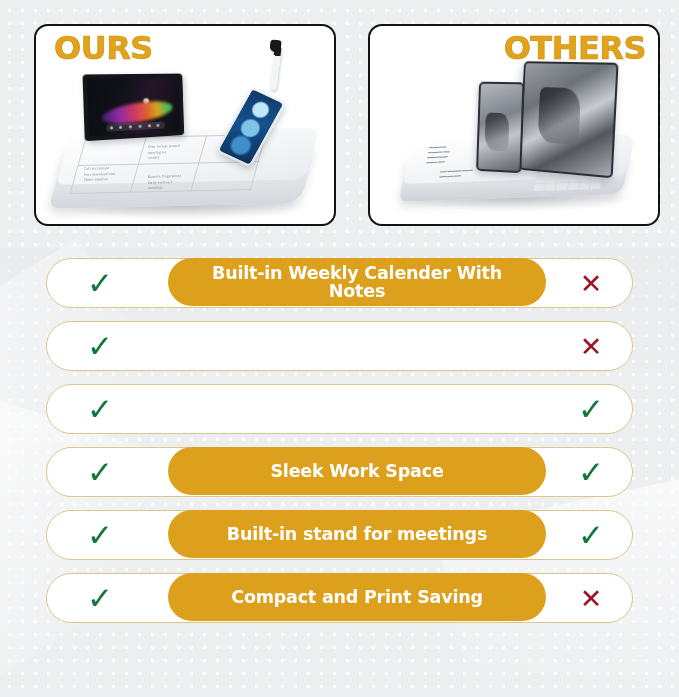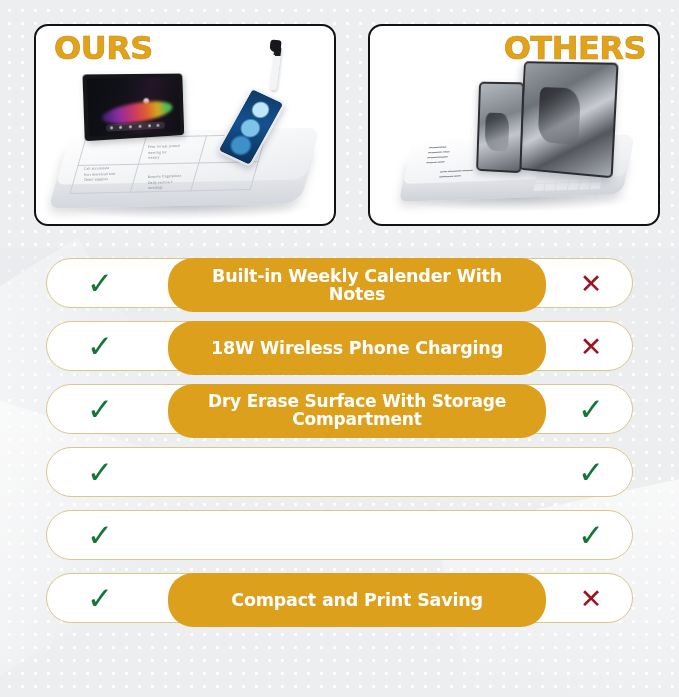--- a/index.html
+++ b/index.html
@@ -352,21 +352,21 @@
     background: #ffffff;
     border: 1px solid #d9c78c;
     border-radius: 25px;
     box-sizing: border-box;
   }
   .row-pill {
     position: absolute;
     left: 168px;
     width: 378px;
     top: 0;
-    height: 54px;
+    height: 48px;
     background: #dda01c;
     border-radius: 25px;
     display: flex;
     align-items: center;
     justify-content: center;
     box-sizing: border-box;
     padding: 0 14px;
   }
   .row-pill-label {
     font-family: "DejaVu Sans", sans-serif;
@@ -519,42 +519,41 @@
         <div class="row-track"></div>
         <div class="mark mark-left yes">✓</div>
         <div class="row-pill">
           <div class="row-pill-label">Built-in Weekly Calender With Notes</div>
         </div>
         <div class="mark mark-right no">✕</div>
       </div>
       <div class="row">
         <div class="row-track"></div>
         <div class="mark mark-left yes">✓</div>
-        <div class="row-pill">
-          <div class="row-pill-label">18W Wireless Phone Charging</div>
-        </div>
         <div class="mark mark-right no">✕</div>
-      </div>
-      <div class="row">
-        <div class="row-track"></div>
-        <div class="mark mark-left yes">✓</div>
-        <div class="row-pill two-line">
-          <div class="row-pill-label">Dry Erase Surface With Storage
-Compartment</div>
-        </div>
-        <div class="mark mark-right yes">✓</div>
       </div>
       <div class="row">
         <div class="row-track"></div>
         <div class="mark mark-left yes">✓</div>
         <div class="mark mark-right yes">✓</div>
       </div>
       <div class="row">
         <div class="row-track"></div>
         <div class="mark mark-left yes">✓</div>
+        <div class="row-pill">
+          <div class="row-pill-label">Sleek Work Space</div>
+        </div>
+        <div class="mark mark-right yes">✓</div>
+      </div>
+      <div class="row">
+        <div class="row-track"></div>
+        <div class="mark mark-left yes">✓</div>
+        <div class="row-pill">
+          <div class="row-pill-label">Built-in stand for meetings</div>
+        </div>
         <div class="mark mark-right yes">✓</div>
       </div>
       <div class="row">
         <div class="row-track"></div>
         <div class="mark mark-left yes">✓</div>
         <div class="row-pill">
           <div class="row-pill-label">Compact and  Print Saving</div>
         </div>
         <div class="mark mark-right no">✕</div>
       </div>

